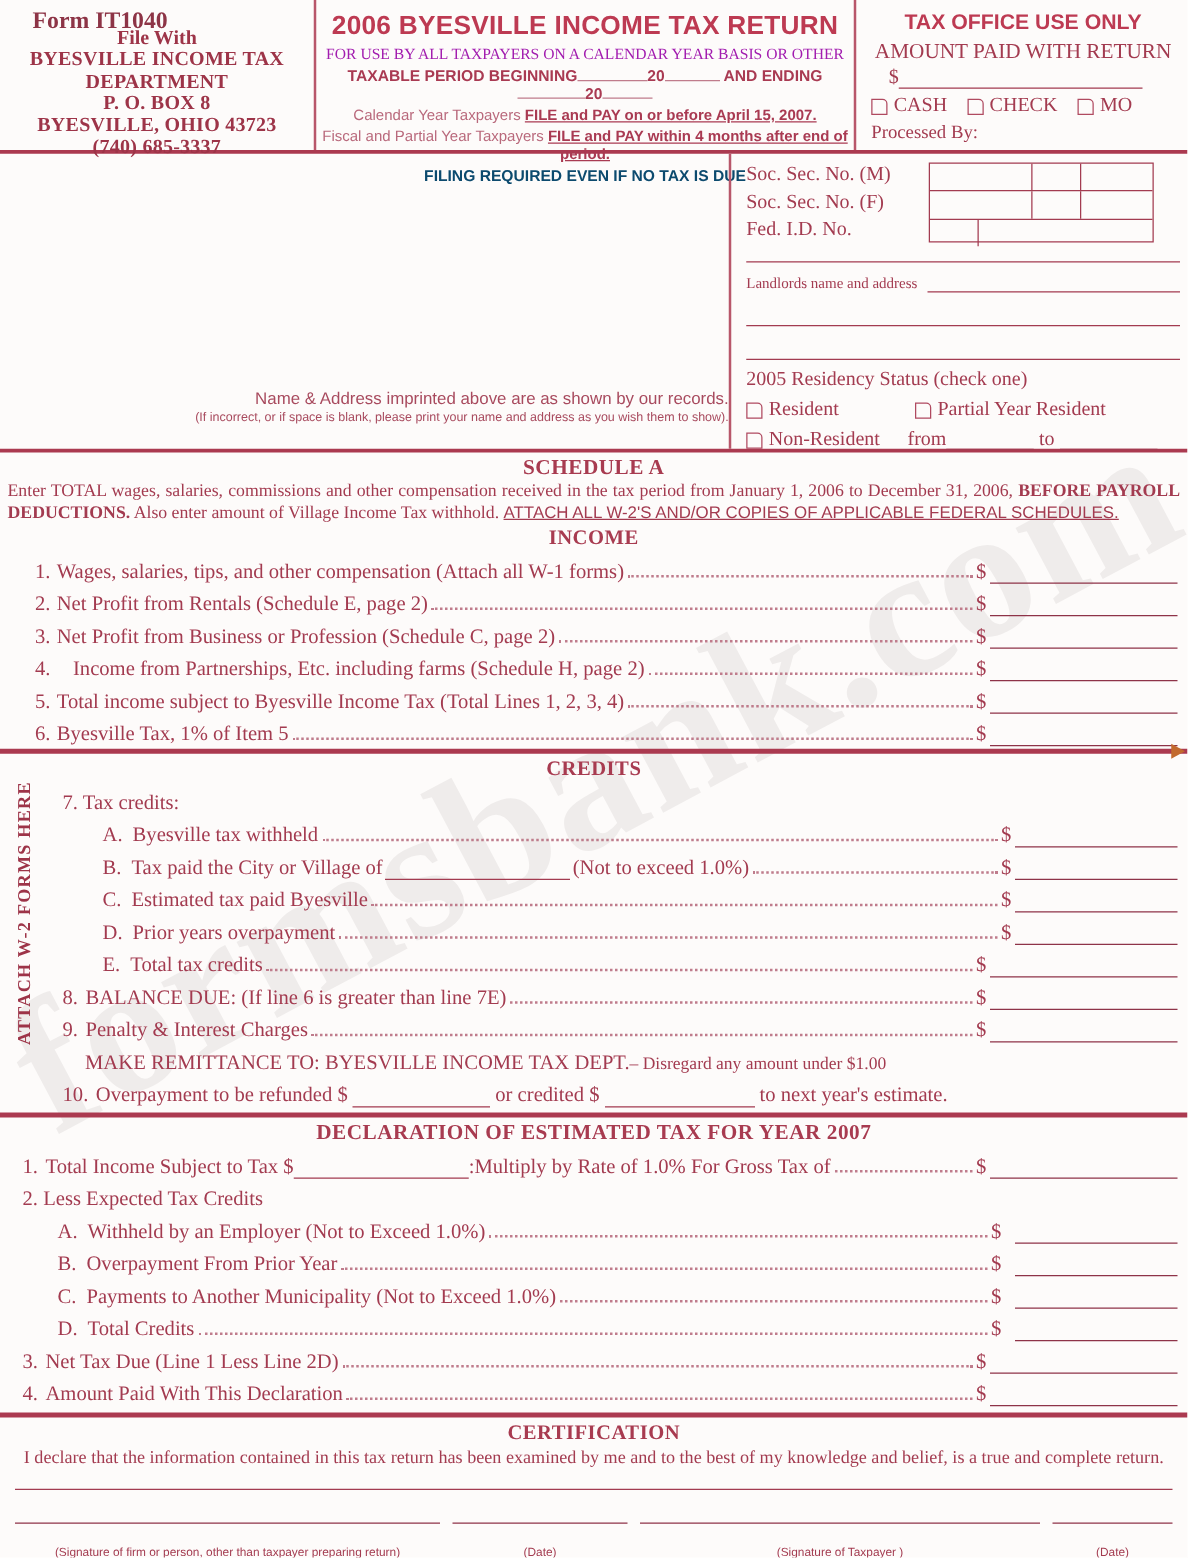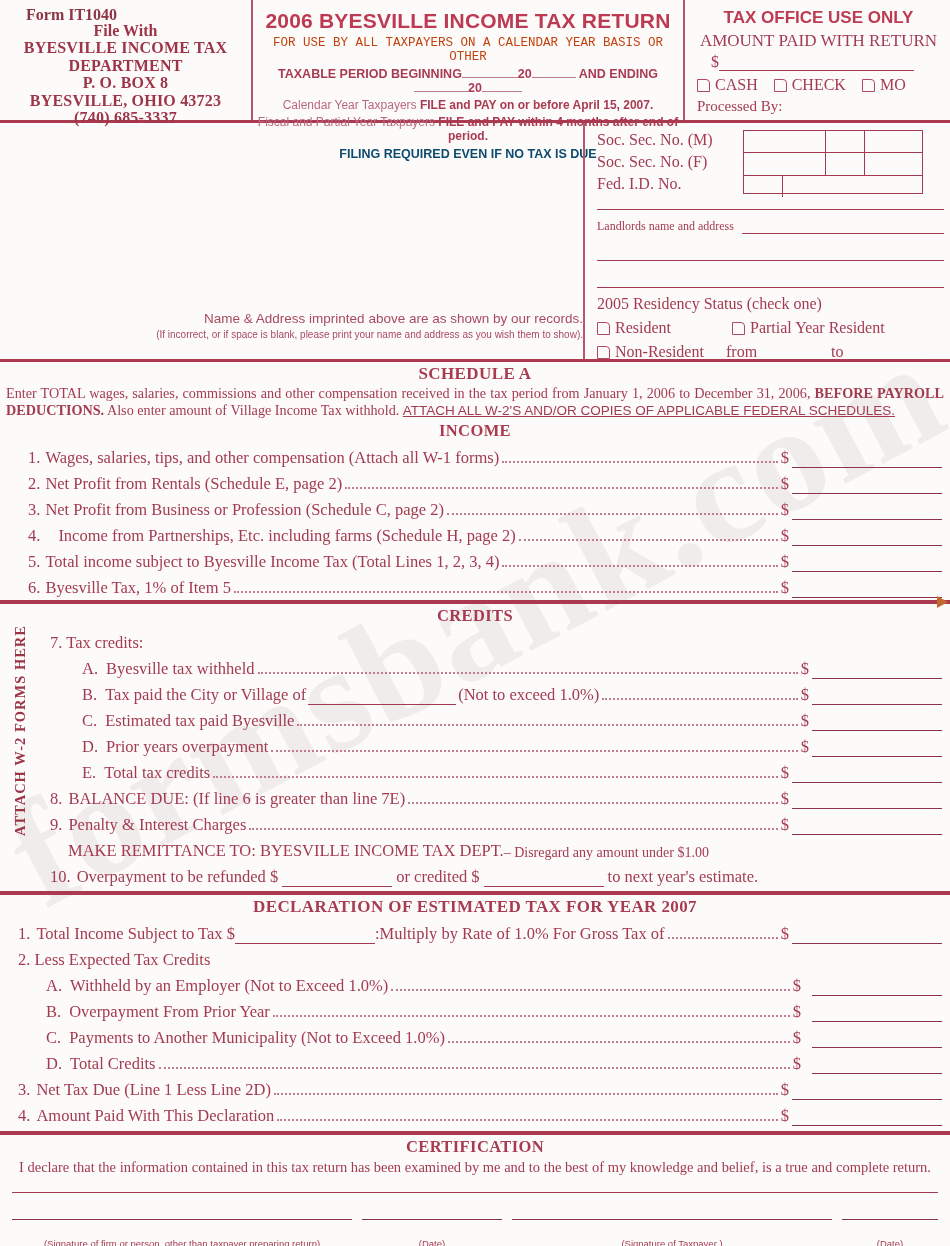--- a/index.html
+++ b/index.html
@@ -45,21 +45,21 @@
     margin: 0;
     width: 100%;
   }
 
   
   .formno {
     position: absolute;
     left: 26px; top: 6px;
     font-family: "Liberation Serif", serif;
     font-weight: bold;
-    font-size: 16px;
+    font-size: 19px;
     color: #8d3446;
   }
   .header {
     display: flex;
     height: 120px;
     border-bottom: 3px solid #ab3a50;
   }
   .hdr-left {
     width: 253px;
     padding-top: 22px;
@@ -90,39 +90,39 @@
     box-sizing: border-box;
   }
   .hdr-mid .title {
     font-family: "Liberation Sans", sans-serif;
     font-weight: bold;
     font-size: 21px;
     color: #bd3a52;
     letter-spacing: .2px;
   }
   .hdr-mid .sub1 {
-    font-family: Liberation Mono, monospace;
+    font-family: Liberation Serif, serif;
     font-size: 12.5px;
-    color: #c2410c;
+    color: #a21caf;
     margin-top: 3px;
   }
   .hdr-mid .sub2 {
     font-family: "Liberation Sans", sans-serif;
     font-weight: bold;
     font-size: 12.5px;
     color: #a93a52;
     margin-top: 3px;
   }
   .hdr-mid .sub3 {
     font-family: "Liberation Sans", sans-serif;
     font-size: 12px;
     color: #b9697c;
     margin-top: 3px;
   }
-  .hdr-mid .sub3 b { color: #a93a52; }
+  .hdr-mid .sub3 b { color: #a93a52; text-decoration: underline; }
   .hdr-mid .sub4 {
     font-family: "Liberation Sans", sans-serif;
     font-weight: bold;
     font-size: 12.5px;
     color: #0c4a6e;
     margin-top: 4px;
   }
   .ul-blank { border-bottom: 1px solid #c07c8c; display: inline-block; }
   .hdr-right {
     width: 265px;

